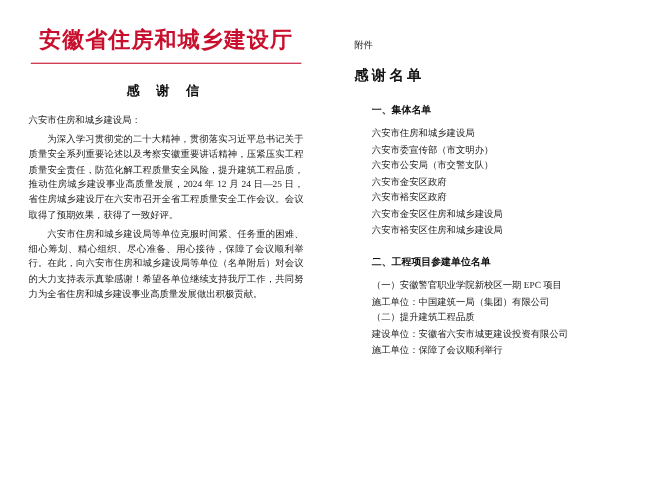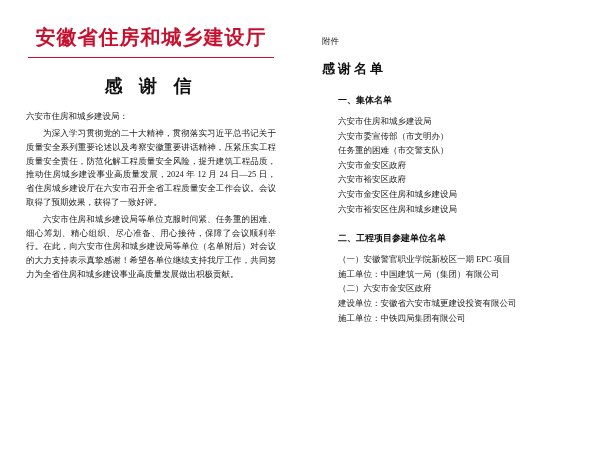--- a/index.html
+++ b/index.html
@@ -40,21 +40,21 @@
     margin-top: 4px;
     white-space: nowrap;
   }
   .letter-rule {
     border: none;
     border-top: 1.6px solid #c8102e;
     margin: 9px 2px 0 2px;
   }
   .letter-title {
     text-align: center;
-    font-size: 18px;
+    font-size: 12px;
     font-weight: bold;
     letter-spacing: 6px;
     margin: 16px 0 12px 0;
     color: #111;
   }
   .salutation {
     font-size: 8.5px;
     line-height: 1.55;
     margin: 0 0 4px 0;
     color: #1a1a1a;
@@ -127,29 +127,29 @@
     <p class="para">六安市住房和城乡建设局等单位克服时间紧、任务重的困难、细心筹划、精心组织、尽心准备、用心接待，保障了会议顺利举行。在此，向六安市住房和城乡建设局等单位（名单附后）对会议的大力支持表示真挚感谢！希望各单位继续支持我厅工作，共同努力为全省住房和城乡建设事业高质量发展做出积极贡献。</p>
   </div>
 
   <div class="annex">
     <div class="annex-label">附件</div>
     <div class="annex-title">感谢名单</div>
 
     <div class="section-head">一、集体名单</div>
     <div class="annex-item">六安市住房和城乡建设局</div>
     <div class="annex-item">六安市委宣传部（市文明办）</div>
-    <div class="annex-item">任务重的困难（市交警支队）</div>
+    <div class="annex-item">六安市公安局（市交警支队）</div>
     <div class="annex-item">六安市金安区政府</div>
     <div class="annex-item">六安市裕安区政府</div>
     <div class="annex-item">六安市金安区住房和城乡建设局</div>
     <div class="annex-item">六安市裕安区住房和城乡建设局</div>
 
     <div class="spacer-sm"></div>
 
     <div class="section-head">二、工程项目参建单位名单</div>
     <div class="annex-item sub">（一）安徽警官职业学院新校区一期 EPC 项目</div>
     <div class="annex-item">施工单位：中国建筑一局（集团）有限公司</div>
-    <div class="annex-item sub">（二）六安市金安区政府</div>
+    <div class="annex-item sub">（二）提升建筑工程品质</div>
     <div class="annex-item">建设单位：安徽省六安市城更建设投资有限公司</div>
-    <div class="annex-item">施工单位：中铁四局集团有限公司</div>
+    <div class="annex-item">施工单位：保障了会议顺利举行</div>
   </div>
 
 </div>
 
 </body></html>

